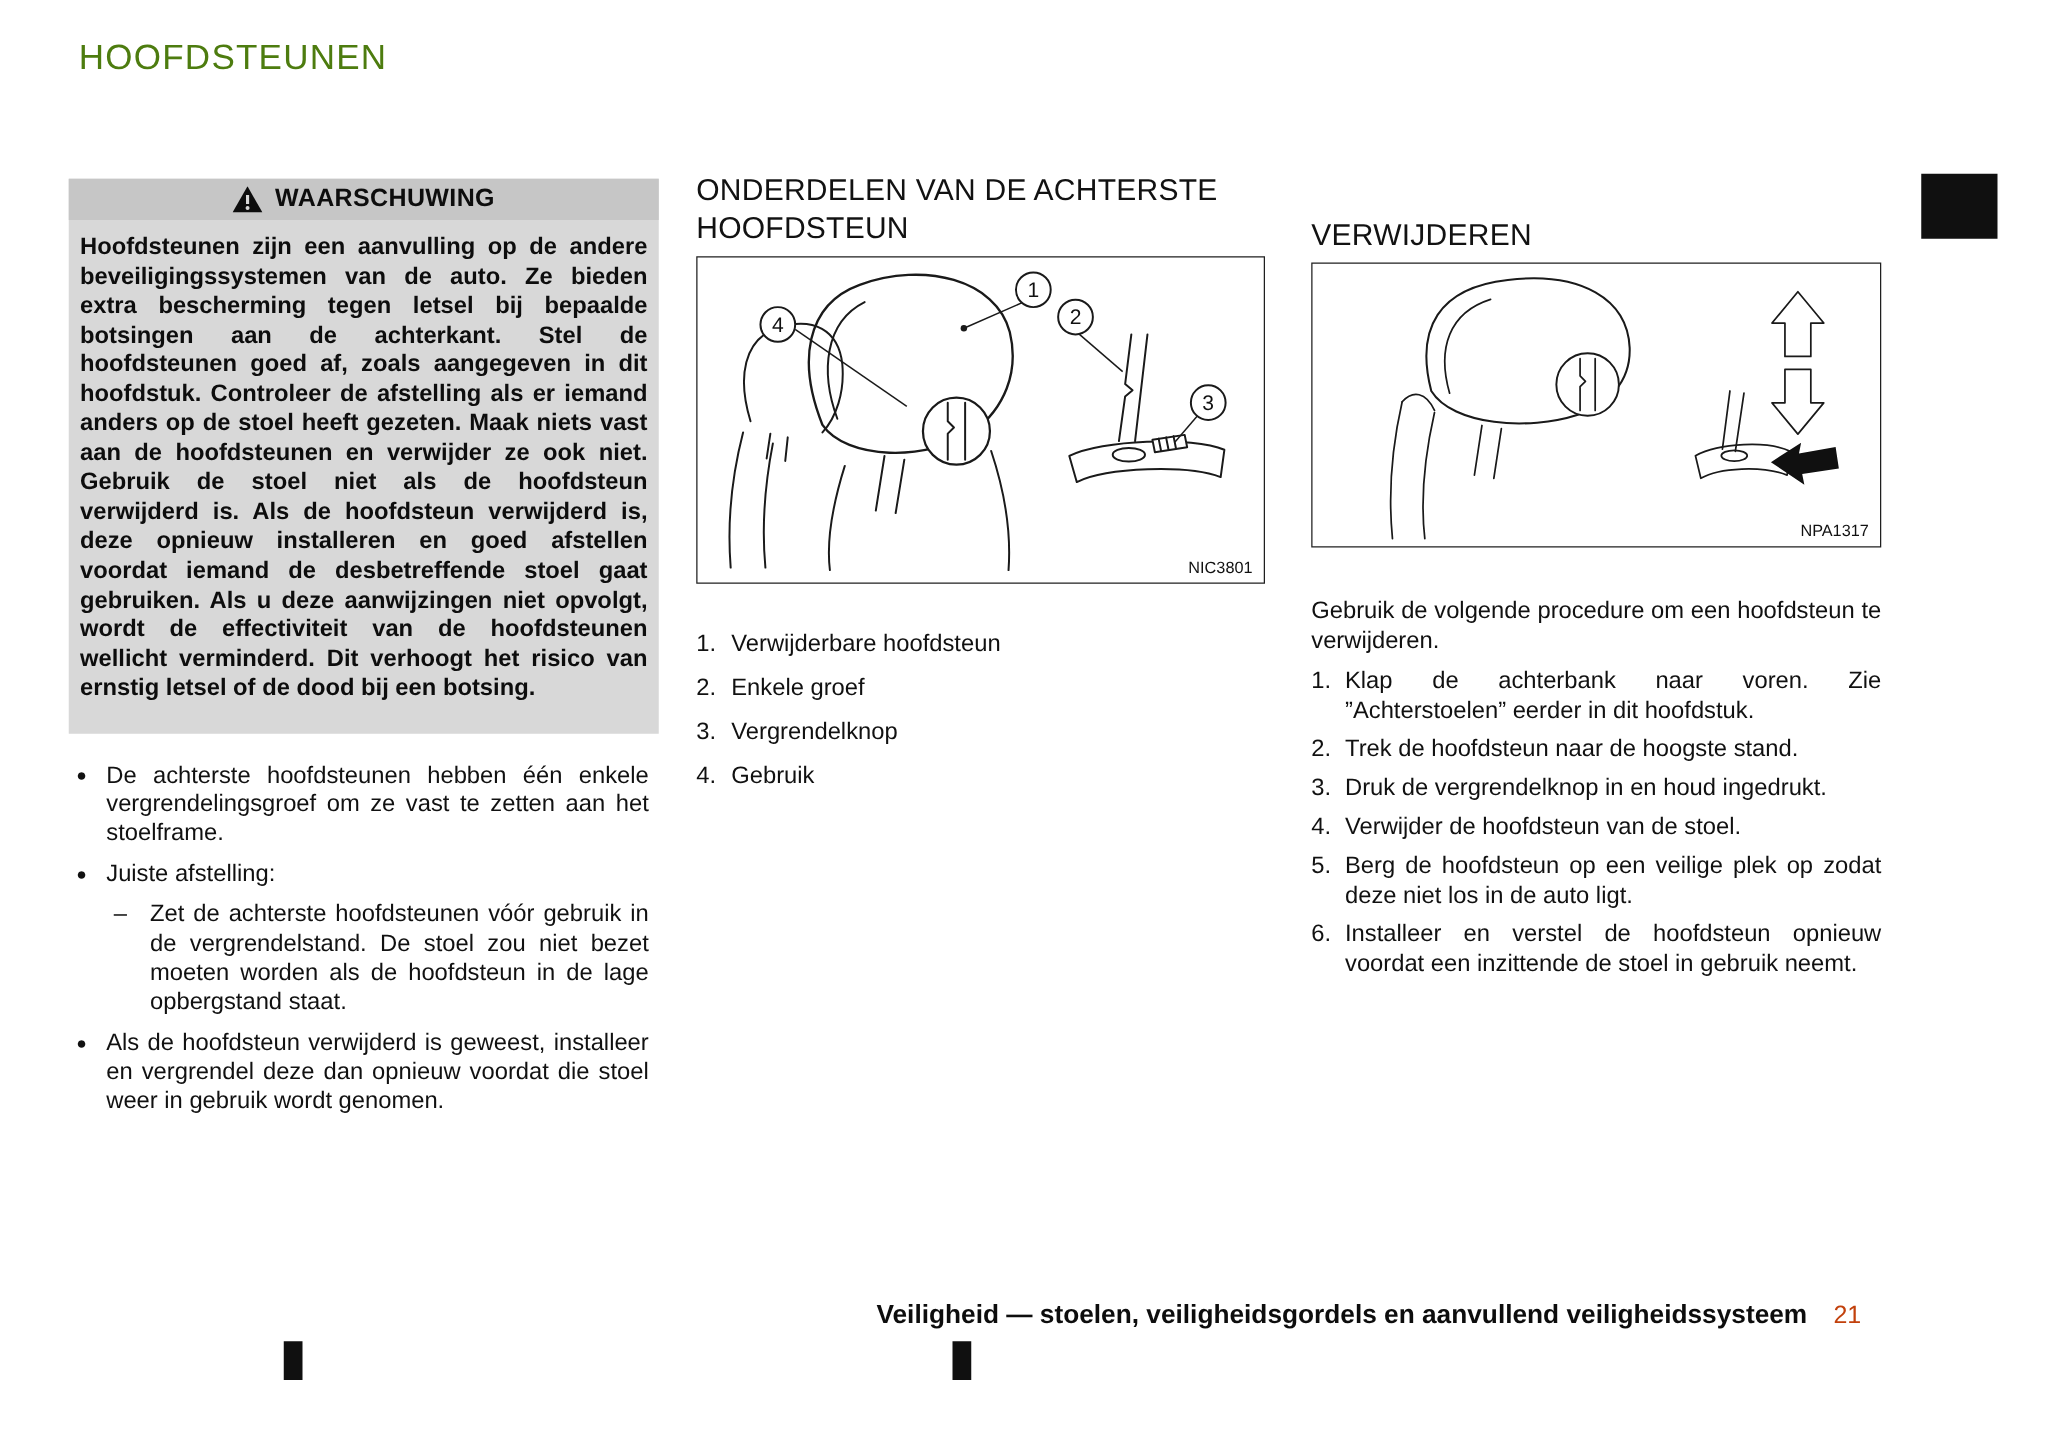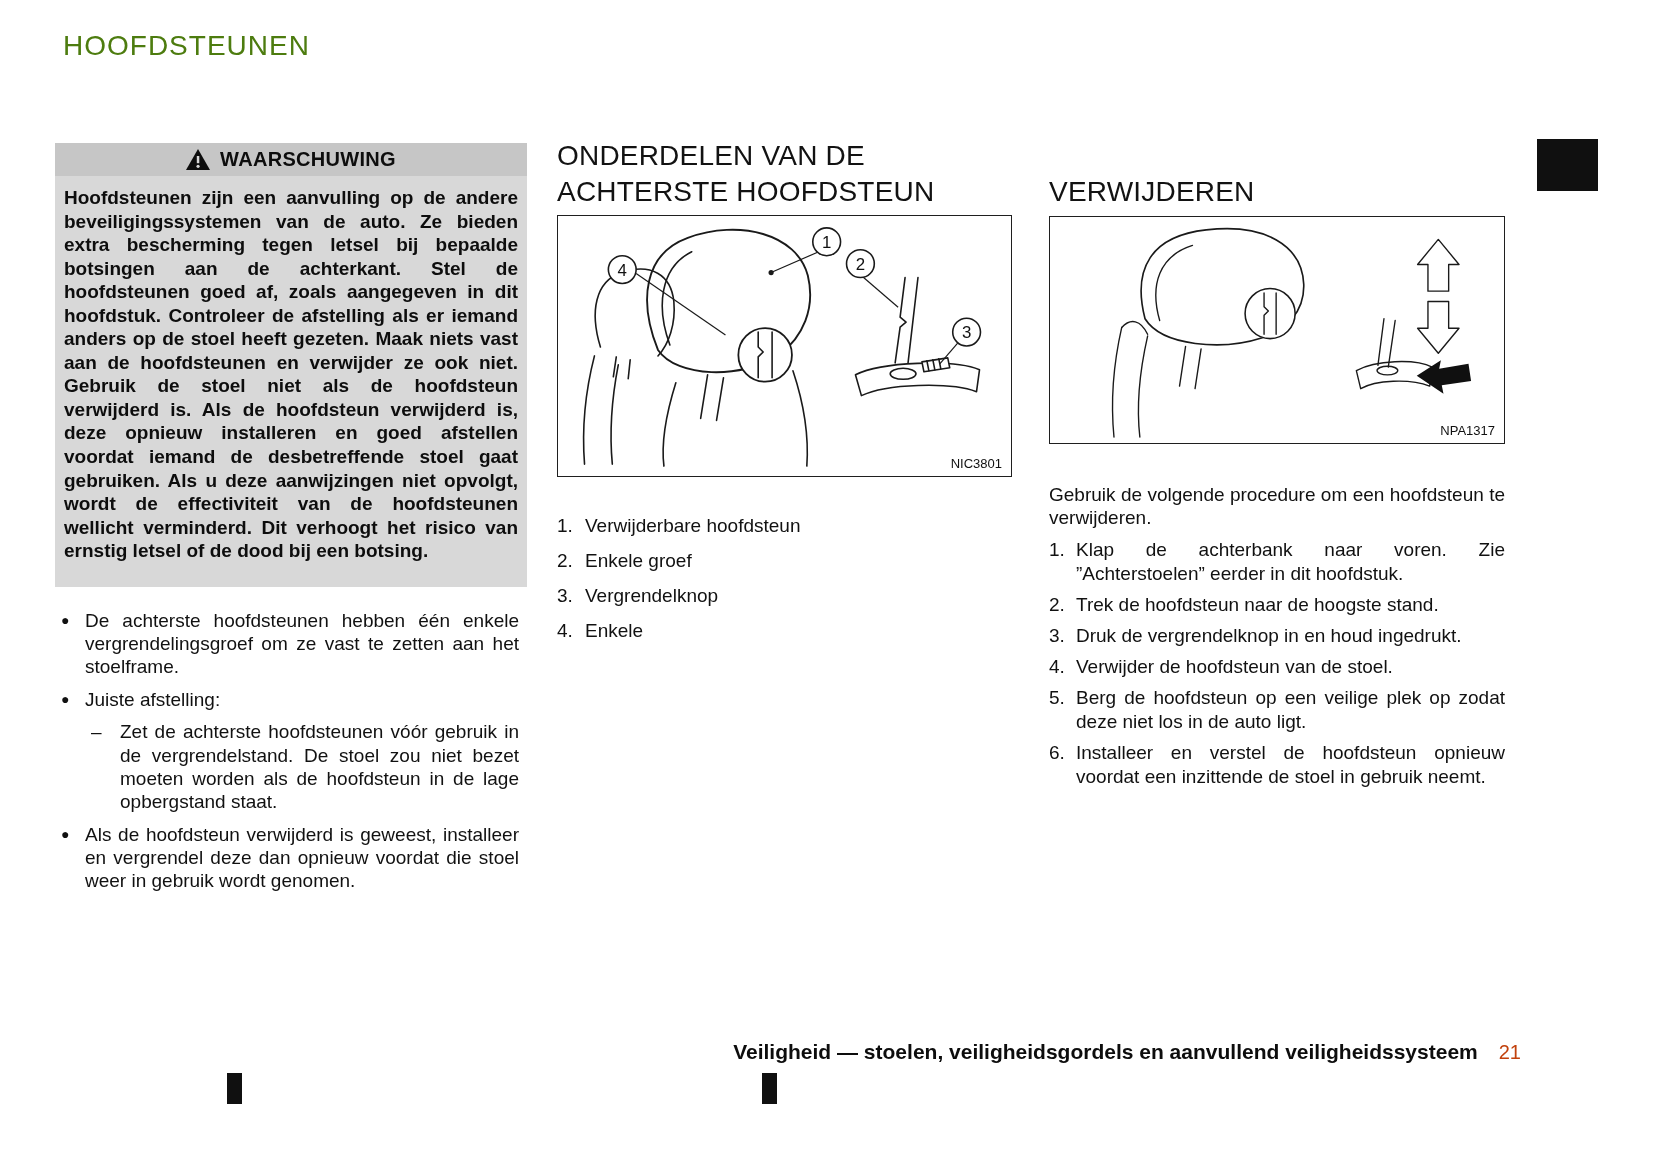--- a/index.html
+++ b/index.html
@@ -40,21 +40,21 @@
   .notes { margin-top:22px; width:464px; font-size:19px; line-height:1.23; }
   .bullet-row { display:flex; margin-bottom:9px; }
   .bullet-marker { width:30px; flex:0 0 30px; font-size:14px; padding-top:3px; padding-left:6px; }
   .bullet-text { flex:1; text-align:justify; }
   .dash-row { display:flex; margin:6px 0 9px 36px; }
   .dash-marker { width:29px; flex:0 0 29px; }
   .dash-text { flex:1; text-align:justify; }
 
   
   .section-heading {
-    font-size:28px; font-weight:400; letter-spacing:0.2px; color:#121212; line-height:1.27;
+    font-size:24px; font-weight:400; letter-spacing:0.2px; color:#121212; line-height:1.27;
     margin-bottom:6px;
   }
 
   
   .figure-box {
     position:relative; border:1.6px solid #1f1f1f; background:#fff;
   }
   .figure-parts { width:455px; height:262px; margin-top:6px; }
   .figure-removal { width:456px; height:228px; margin-top:4px; }
   .fig-label { position:absolute; right:9px; bottom:5px; font-size:13px; color:#111; }
@@ -68,21 +68,21 @@
 
   
   .removal-intro { margin-top:39px; font-size:19px; line-height:1.26; text-align:justify; }
   .steps-list { margin-top:8px; font-size:19px; }
   .step-row { display:flex; margin-bottom:7px; line-height:1.26; }
   .step-num { flex:0 0 27px; }
   .step-text { flex:1; text-align:justify; }
 
   
   .footer {
-    position:absolute; right:132px; top:1040px;
+    position:absolute; right:164px; top:1040px;
     display:flex; align-items:baseline; gap:21px;
   }
   .footer-text { font-size:21px; font-weight:bold; color:#0d0d0d; }
   .footer-page { font-size:20px; font-weight:400; color:#c2410c; }
 
   svg text { font-family:"Liberation Sans", sans-serif; }
 </style>
 </head>
 <body>
 
@@ -193,21 +193,21 @@
     <div class="parts-item">
       <span class="item-num">2.</span>
       <span class="item-label">Enkele groef</span>
     </div>
     <div class="parts-item">
       <span class="item-num">3.</span>
       <span class="item-label">Vergrendelknop</span>
     </div>
     <div class="parts-item">
       <span class="item-num">4.</span>
-      <span class="item-label">Enkele</span>
+      <span class="item-label">Gebruik</span>
     </div>
   </div>
 </div>
 
 <div class="col col-right">
   <h2 class="section-heading">VERWIJDEREN</h2>
 
   <div class="figure-box figure-removal">
     <svg class="fig-svg" viewBox="0 0 456 262">
       <g stroke="#1a1a1a" fill="none" stroke-width="1.6" stroke-linecap="round" stroke-linejoin="round">

